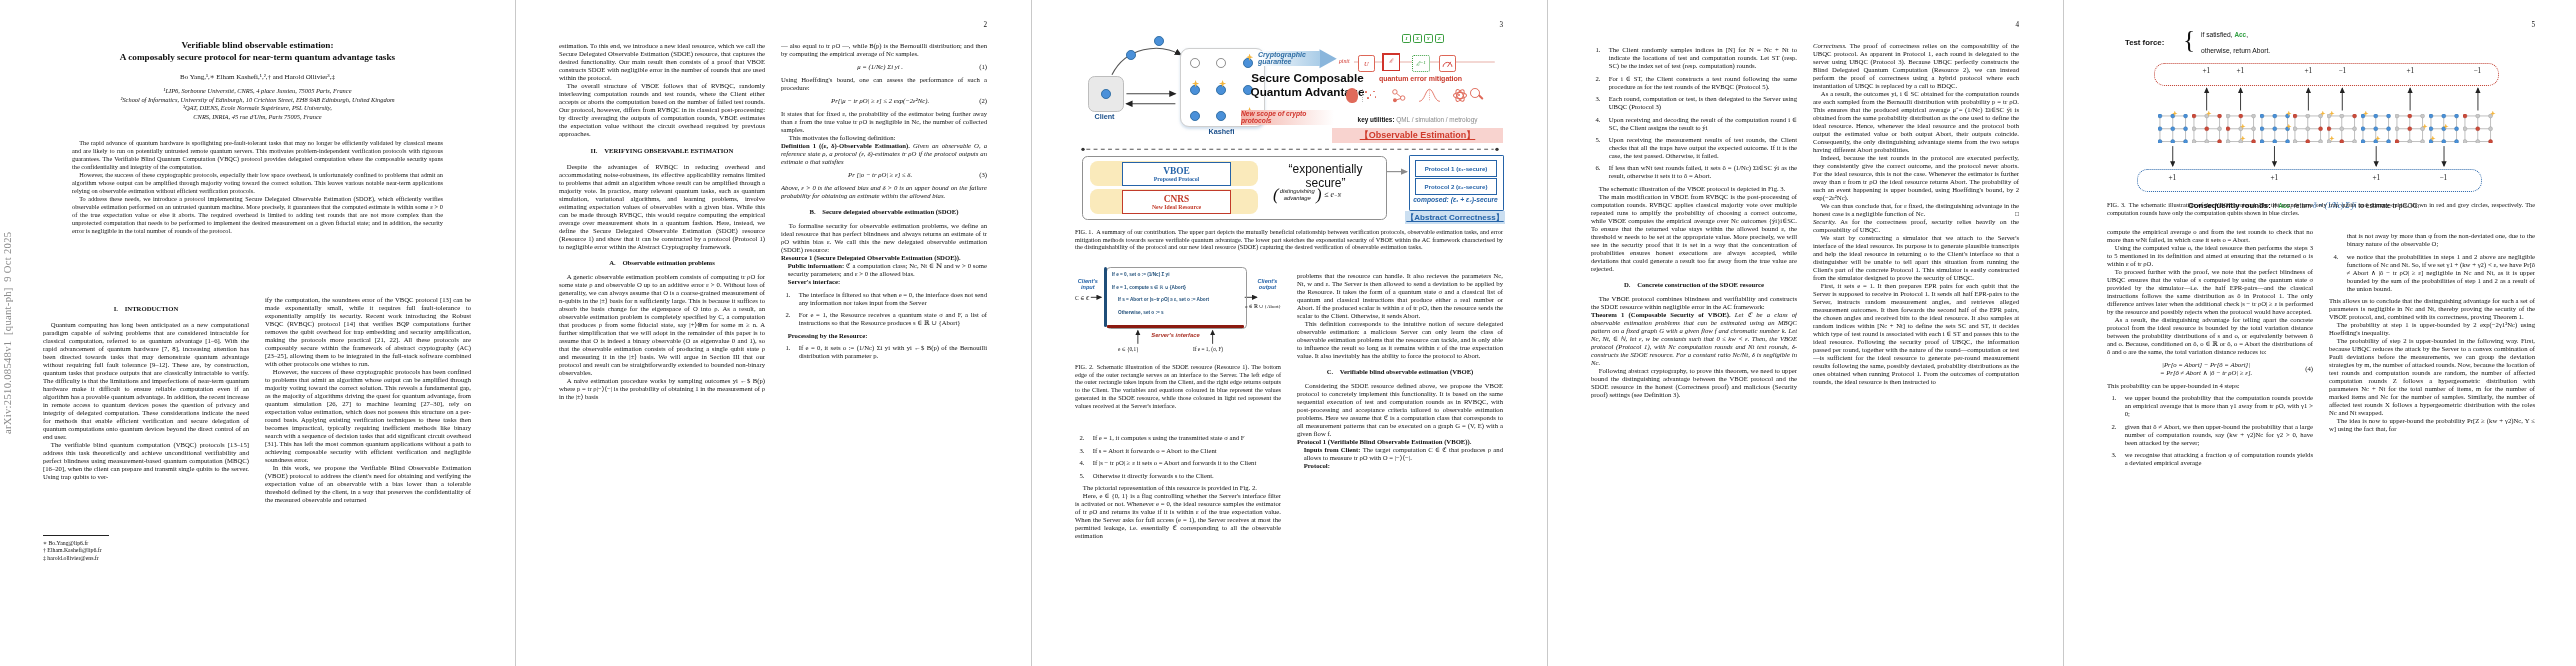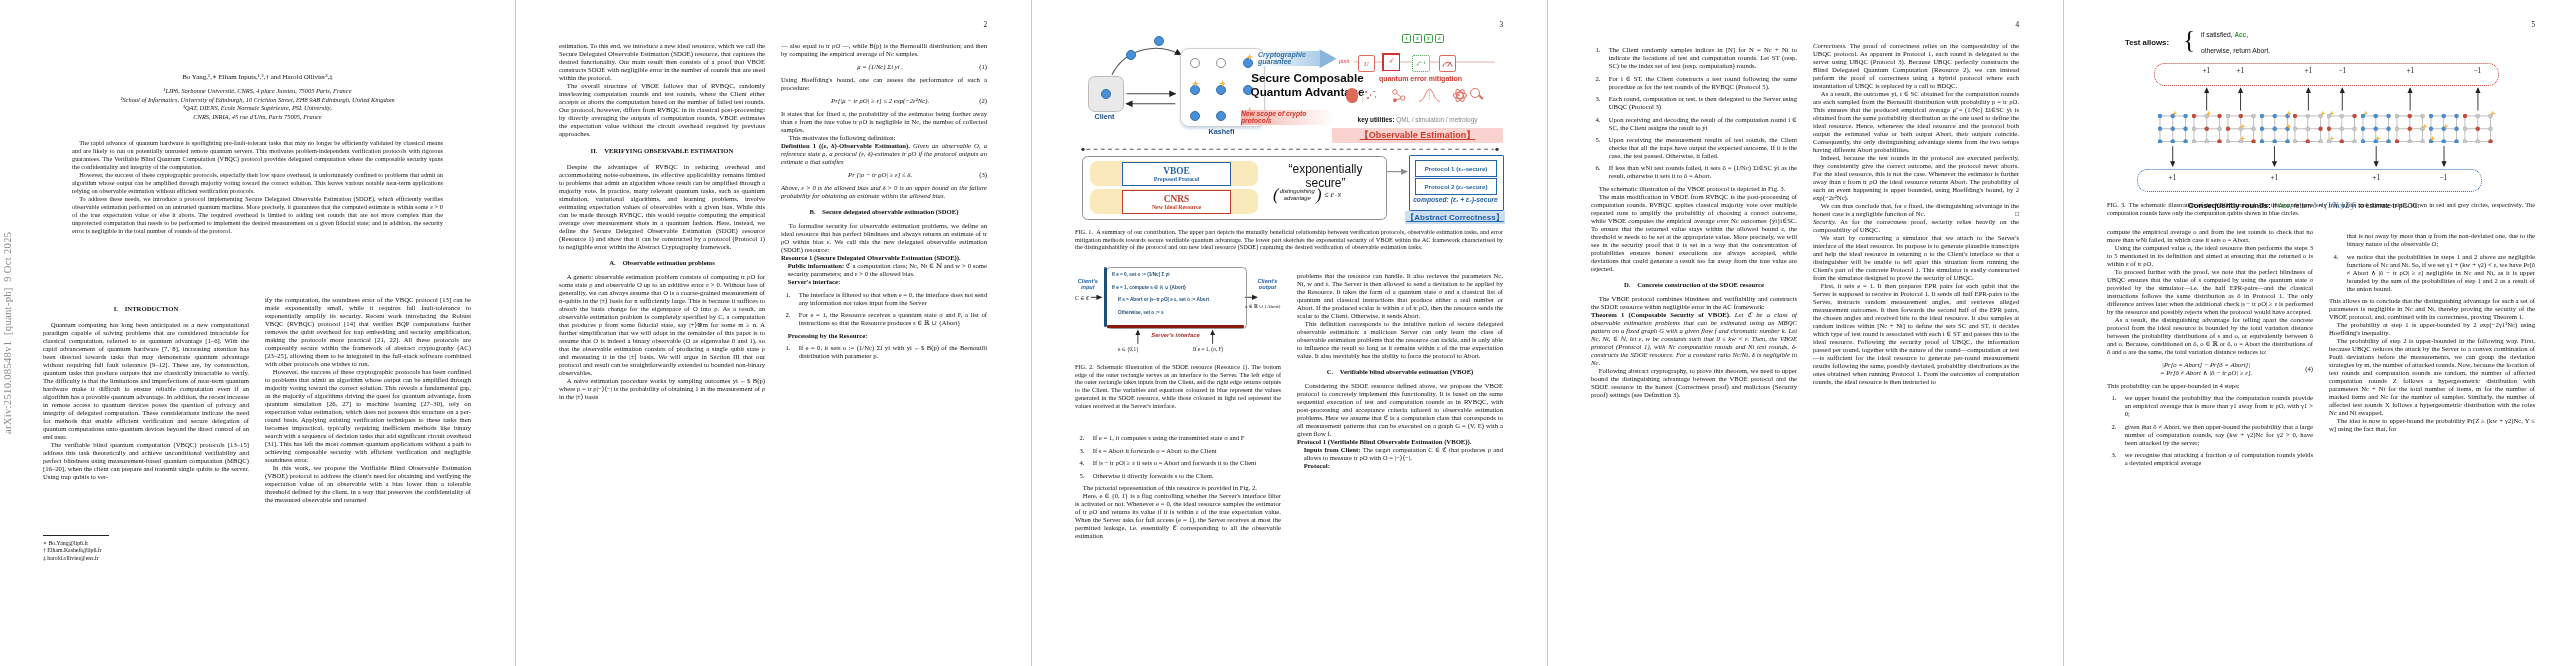--- a/index.html
+++ b/index.html
@@ -98,21 +98,22 @@
   .latt{position:absolute;width:29.5px;height:29.5px;}
   .f3star{position:absolute;width:5.6px;height:5.6px;background:#f4b63f;clip-path:polygon(50% 0%,63% 37%,100% 50%,63% 63%,50% 100%,37% 63%,0% 50%,37% 37%);}
 </style>
 </head>
 <body>
 
 <div class="canvas">
 
   <section class="page">
     <div class="arxiv-banner">arXiv:2510.08548v1 [quant-ph] 9 Oct 2025</div>
-    <div class="authors">Bo Yang,¹,∗ Elham Inputs,¹,²,† and Harold Ollivier³,‡</div>
+    <h1 class="title"><span>Verifiable blind observable estimation:</span><br><span>A composably secure protocol for near-term quantum advantage tasks</span></h1>
+    <div class="authors">Bo Yang,¹,∗ Elham Kashefi,¹,²,† and Harold Ollivier³,‡</div>
     <div class="affils">
       <div>¹LIP6, Sorbonne Université, CNRS, 4 place Jussieu, 75005 Paris, France</div>
       <div>²School of Informatics, University of Edinburgh, 10 Crichton Street, EH8 9AB Edinburgh, United Kingdom</div>
       <div>³QAT, DIENS, Ecole Normale Supérieure, PSL University,</div>
       <div>CNRS, INRIA, 45 rue d'Ulm, Paris 75005, France</div>
     </div>
     <div class="abstract">
         <p class="par"><span class="paragraph-text">The rapid advance of quantum hardware is spotlighting pre-fault-tolerant tasks that may no longer be efficiently validated by classical means and are likely to run on potentially untrusted remote quantum servers. This motivates problem-independent verification protocols with rigorous guarantees. The Verifiable Blind Quantum Computation (VBQC) protocol provides delegated computation where the composable security spans the confidentiality and integrity of the computation.</span></p>
         <p class="par"><span class="paragraph-text">However, the success of these cryptographic protocols, especially their low space overhead, is unfortunately confined to problems that admit an algorithm whose output can be amplified through majority voting toward the correct solution. This leaves various notable near-term applications relying on observable estimation without efficient verification protocols.</span></p>
         <p class="par"><span class="paragraph-text">To address these needs, we introduce a protocol implementing Secure Delegated Observable Estimation (SDOE), which efficiently verifies observable estimation performed on an untrusted quantum machine. More precisely, it guarantees that the computed estimate is within some ε &gt; 0 of the true expectation value or else it aborts. The required overhead is limited to adding test rounds that are not more complex than the unprotected computation that needs to be performed to implement the desired measurement on a given fiducial state; and in addition, the security error is negligible in the total number of rounds of the protocol.</span></p>
@@ -470,21 +471,21 @@
           <line x1="182.5" y1="152" x2="182.5" y2="112" stroke="#222" stroke-width="1.6" marker-end="url(#m3)"></line>
           <line x1="243.5" y1="152" x2="243.5" y2="112" stroke="#222" stroke-width="1.6" marker-end="url(#m3)"></line>
           <line x1="304.5" y1="216" x2="304.5" y2="252" stroke="#222" stroke-width="1.6" marker-end="url(#m3)"></line>
           <line x1="365.5" y1="152" x2="365.5" y2="112" stroke="#222" stroke-width="1.6" marker-end="url(#m3)"></line>
           <line x1="426.5" y1="152" x2="426.5" y2="112" stroke="#222" stroke-width="1.6" marker-end="url(#m3)"></line>
           <line x1="487.5" y1="216" x2="487.5" y2="252" stroke="#222" stroke-width="1.6" marker-end="url(#m3)"></line>
           <line x1="548.5" y1="152" x2="548.5" y2="112" stroke="#222" stroke-width="1.6" marker-end="url(#m3)"></line>
           <line x1="609.5" y1="216" x2="609.5" y2="252" stroke="#222" stroke-width="1.6" marker-end="url(#m3)"></line>
           <line x1="670.5" y1="152" x2="670.5" y2="112" stroke="#222" stroke-width="1.6" marker-end="url(#m3)"></line>
         </svg>
-      <div class="abs f3head sans" style="left:20px;top:12.2px;">Test allows:</div>
+      <div class="abs f3head sans" style="left:20px;top:12.2px;">Test force:</div>
       <div class="f3brace" style="left:78px;top:1.1px;">{</div>
       <div class="f3line sans" style="left:96px;top:5.6px;"><span>if satisfied, </span><span class="acc">Acc</span><span>,</span></div>
       <div class="f3line sans" style="left:96px;top:21px;">otherwise, return Abort.</div>
       <div class="f3redbox" style="left:49px;top:37px;width:343px;height:21px;"></div>
       <div class="abs" id="fig3-lattices" style="left:0;top:0;width:434px;height:169px;">
           <svg width="29.5" height="29.5" class="latt" style="left: 53px; top: 88px;" viewBox="0 0 53 53">
             <line x1="3.5" y1="3.5" x2="49.5" y2="3.5" stroke="#9f9f9f" stroke-width="1.2"></line>
             <line x1="3.5" y1="3.5" x2="3.5" y2="49.5" stroke="#9f9f9f" stroke-width="1.2"></line>
             <line x1="3.5" y1="26.5" x2="49.5" y2="26.5" stroke="#9f9f9f" stroke-width="1.2"></line>
             <line x1="26.5" y1="3.5" x2="26.5" y2="49.5" stroke="#9f9f9f" stroke-width="1.2"></line>

